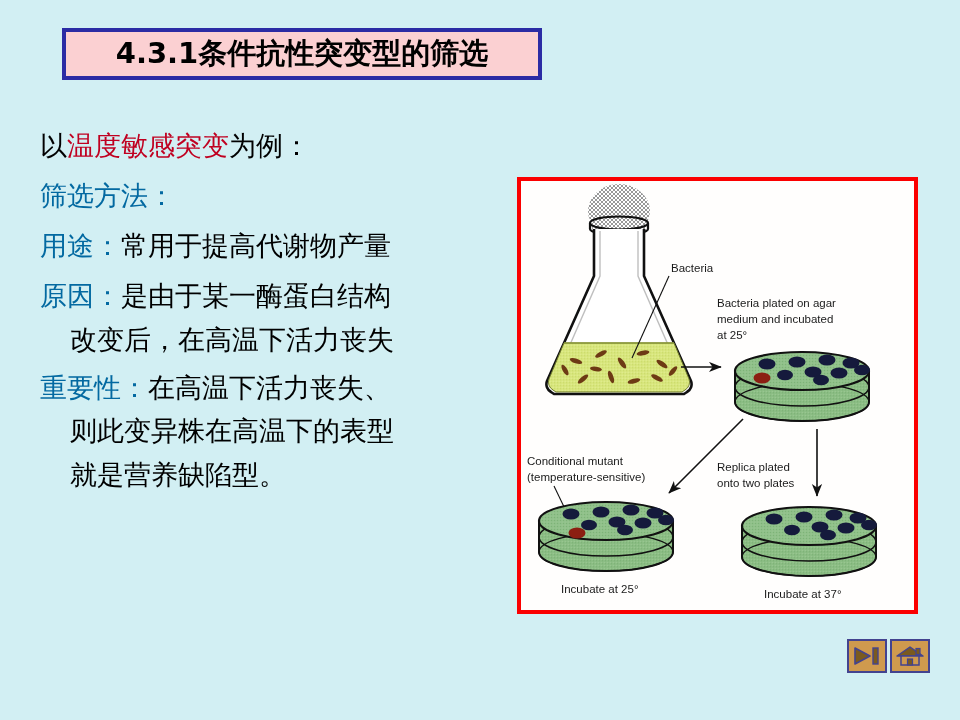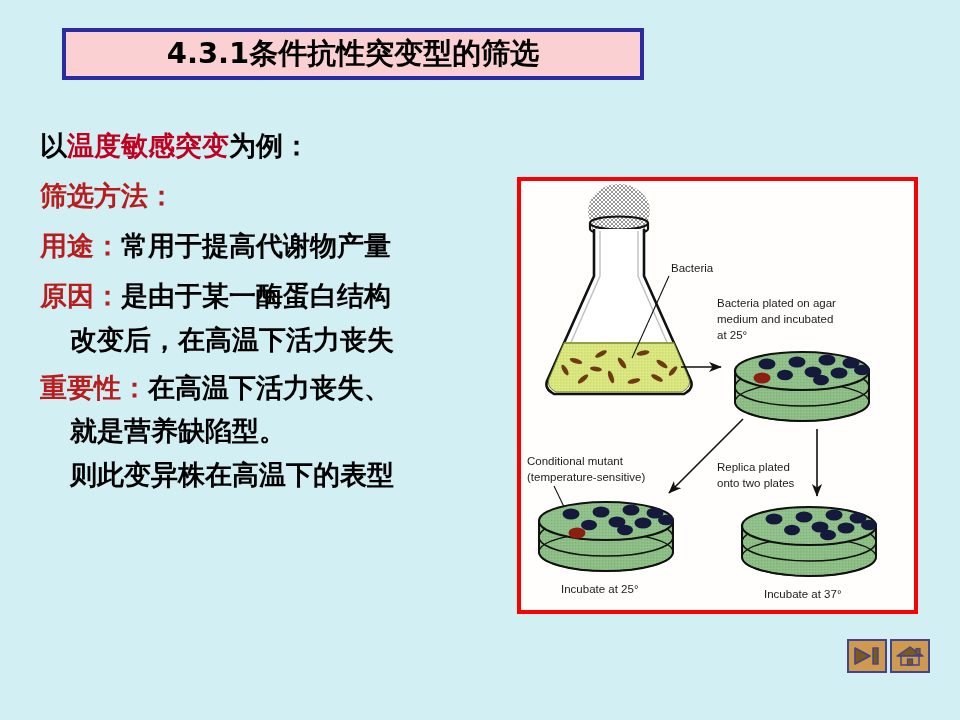--- a/index.html
+++ b/index.html
@@ -20,21 +20,21 @@
     width: 960px;
     height: 720px;
     background: #d2eff3;
   }
 
   
   #title-box {
     position: absolute;
     left: 62px;
     top: 28px;
-    width: 582px;
+    width: 480px;
     height: 52px;
     background: #fbd0d2;
     border: 4px solid #2b2ba4;
     box-sizing: border-box;
     display: flex;
     align-items: center;
     justify-content: center;
   }
   #title-text {
     font-family: "DejaVu Sans", "Liberation Sans", sans-serif;
@@ -48,34 +48,34 @@
   
   #body-text {
     position: absolute;
     left: 40px;
     top: 128px;
     width: 470px;
   }
   .line {
     font-family: "DejaVu Serif", "Liberation Serif", serif;
     font-size: 27px;
-    font-weight: bold;
+    font-weight: normal;
     color: #000000;
     line-height: 1.33;
     white-space: nowrap;
   }
   .para {
     margin-bottom: 10px;
   }
   .para .line.cont {
     padding-left: 30px;
     margin-top: 8px;
   }
   .red   { color: #c00020; }
-  .blue  { color: #b91c1c; }
+  .blue  { color: #0369a1; }
   .black { color: #000000; }
 
   .sp1 { margin-bottom: 14px; }
   .sp2 { margin-bottom: 12px; }
 
   
   #figure-frame {
     position: absolute;
     left: 517px;
     top: 133px;
@@ -148,24 +148,24 @@
       <div class="line cont">
         <span class="black">改变后，在高温下活力丧失</span>
       </div>
     </div>
 
     <div class="para">
       <div class="line">
         <span class="blue">重要性</span><span class="blue">：</span><span class="black">在高温下活力丧失、</span>
       </div>
       <div class="line cont">
+        <span class="black">则此变异株在高温下的表型</span>
+      </div>
+      <div class="line cont">
         <span class="black">就是营养缺陷型。</span>
-      </div>
-      <div class="line cont">
-        <span class="black">则此变异株在高温下的表型</span>
       </div>
     </div>
 
   </div>
 
   <div id="figure-frame">
     <svg id="figure-canvas" viewBox="0 0 393 429">
       <defs>
         <pattern id="stipple" width="4" height="4" patternUnits="userSpaceOnUse">
           <rect width="4" height="4" fill="#ffffff"></rect>

